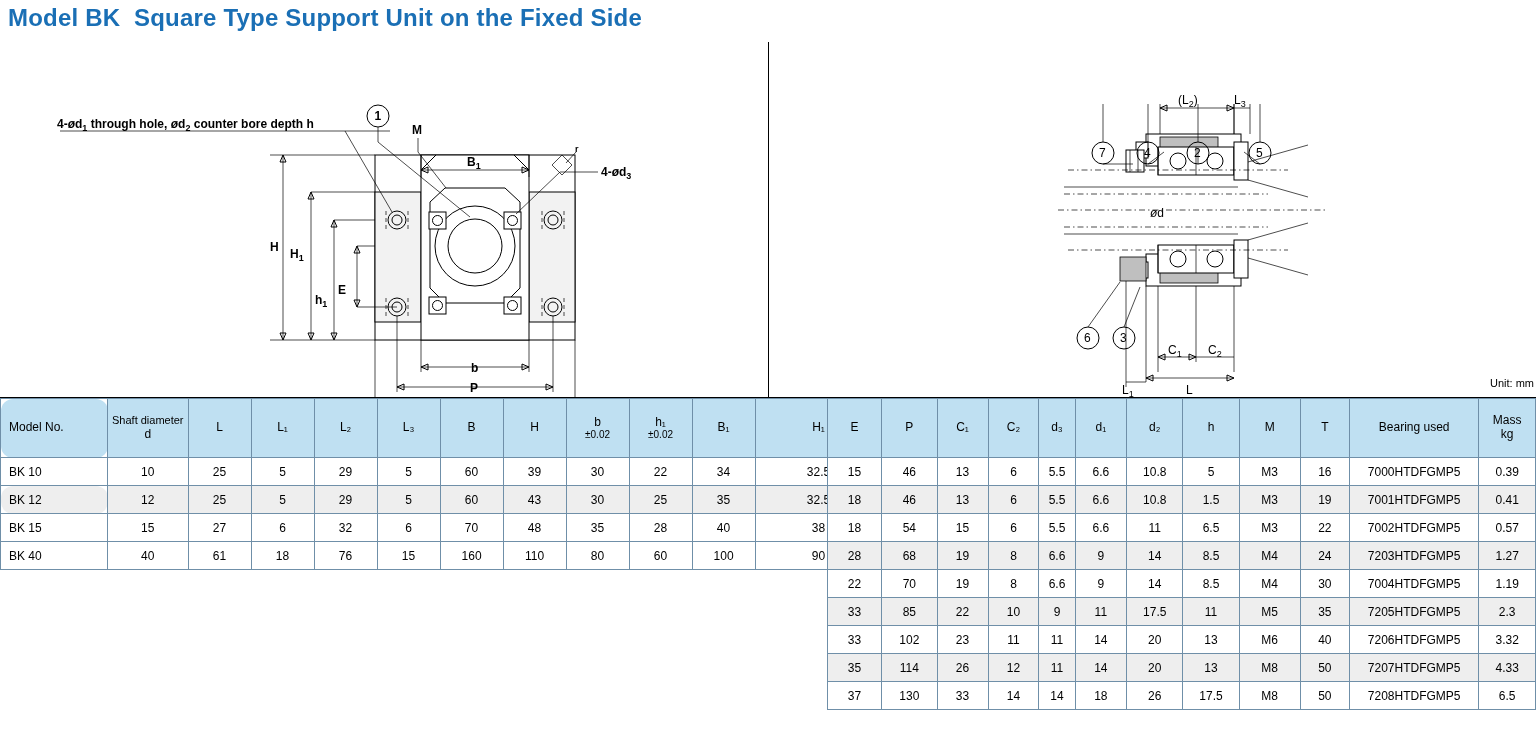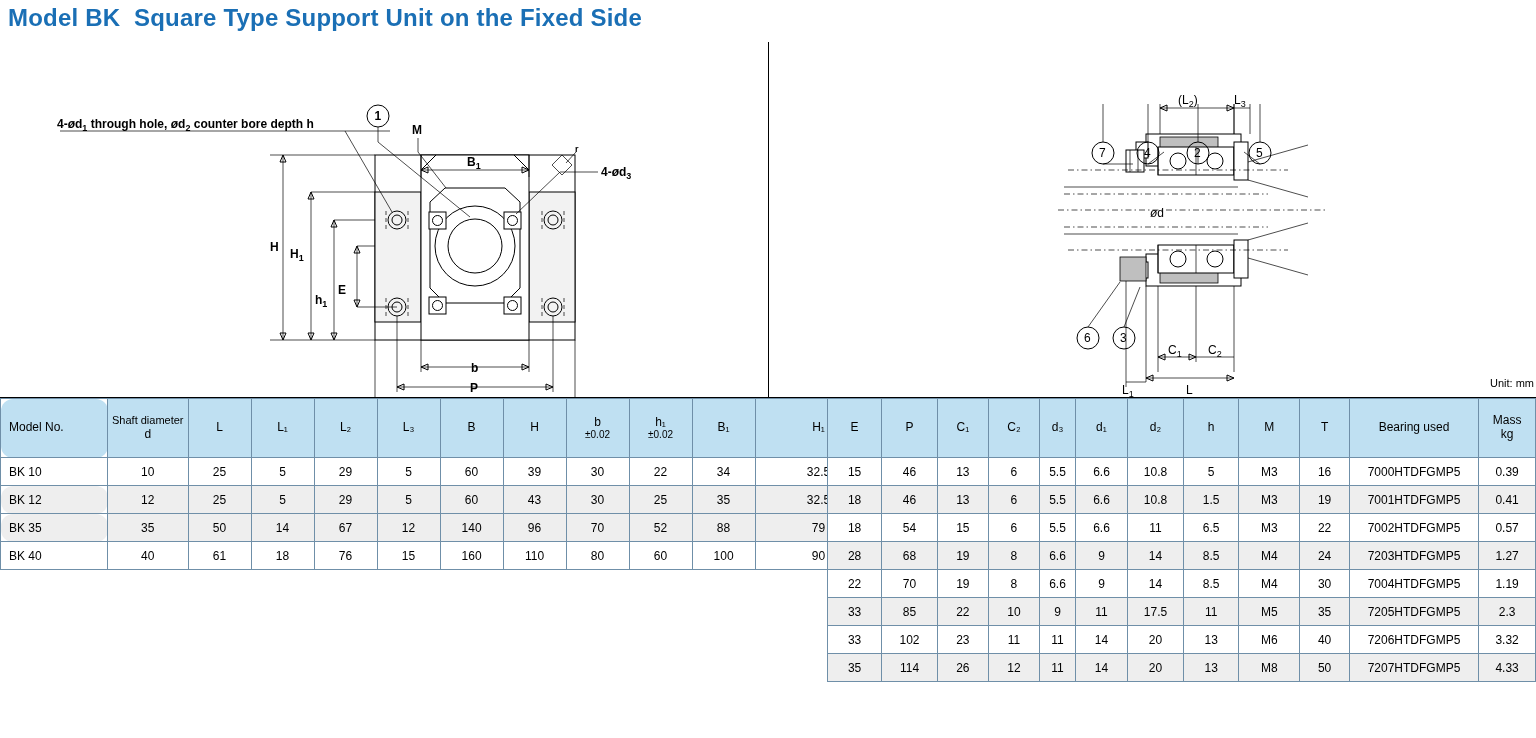--- a/index.html
+++ b/index.html
@@ -300,33 +300,33 @@
             <td>29</td>
             <td>5</td>
             <td>60</td>
             <td>43</td>
             <td>30</td>
             <td>25</td>
             <td>35</td>
             <td>32.5</td>
             <td style="background: rgb(255, 255, 255);"></td>
           </tr>
-          <tr class="alt">
-            <td class="model">BK 35</td>
+          <tr>
+            <td class="model">BK 15</td>
+            <td>15</td>
+            <td>27</td>
+            <td>6</td>
+            <td>32</td>
+            <td>6</td>
+            <td>70</td>
+            <td>48</td>
             <td>35</td>
-            <td>50</td>
-            <td>14</td>
-            <td>67</td>
-            <td>12</td>
-            <td>140</td>
-            <td>96</td>
-            <td>70</td>
-            <td>52</td>
-            <td>88</td>
-            <td>79</td>
+            <td>28</td>
+            <td>40</td>
+            <td>38</td>
             <td style="background: rgb(255, 255, 255);"></td>
           </tr>
           <tr>
             <td class="model">BK 40</td>
             <td>40</td>
             <td>61</td>
             <td>18</td>
             <td>76</td>
             <td>15</td>
             <td>160</td>
@@ -466,17 +466,31 @@
             <td>12</td>
             <td>11</td>
             <td>14</td>
             <td>20</td>
             <td>13</td>
             <td>M8</td>
             <td>50</td>
             <td>7207HTDFGMP5</td>
             <td>4.33</td>
           </tr>
+          <tr>
+            <td>37</td>
+            <td>130</td>
+            <td>33</td>
+            <td>14</td>
+            <td>14</td>
+            <td>18</td>
+            <td>26</td>
+            <td>17.5</td>
+            <td>M8</td>
+            <td>50</td>
+            <td>7208HTDFGMP5</td>
+            <td>6.5</td>
+          </tr>
         </tbody>
     </table>
   </div>
 
 </div>
 
 </body></html>

